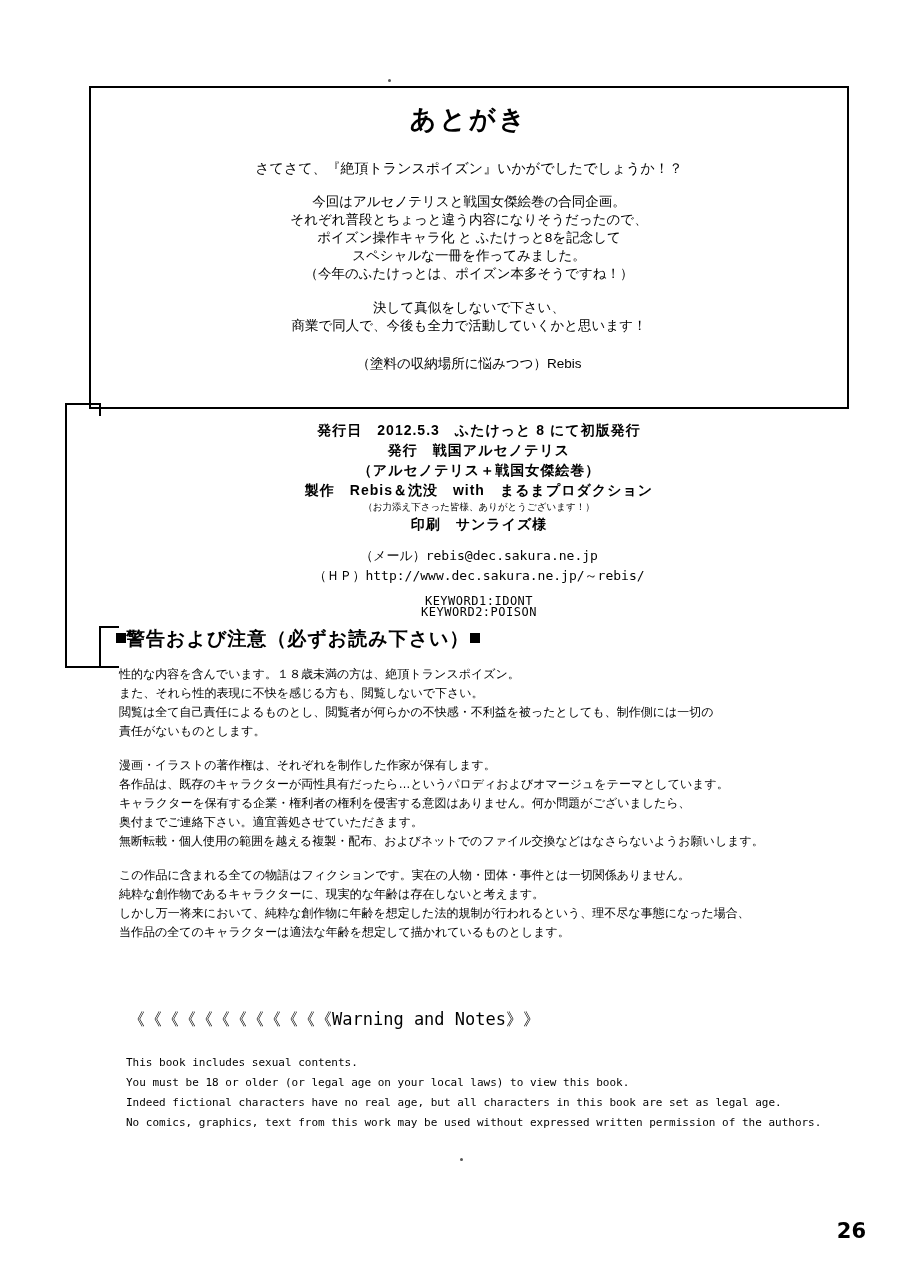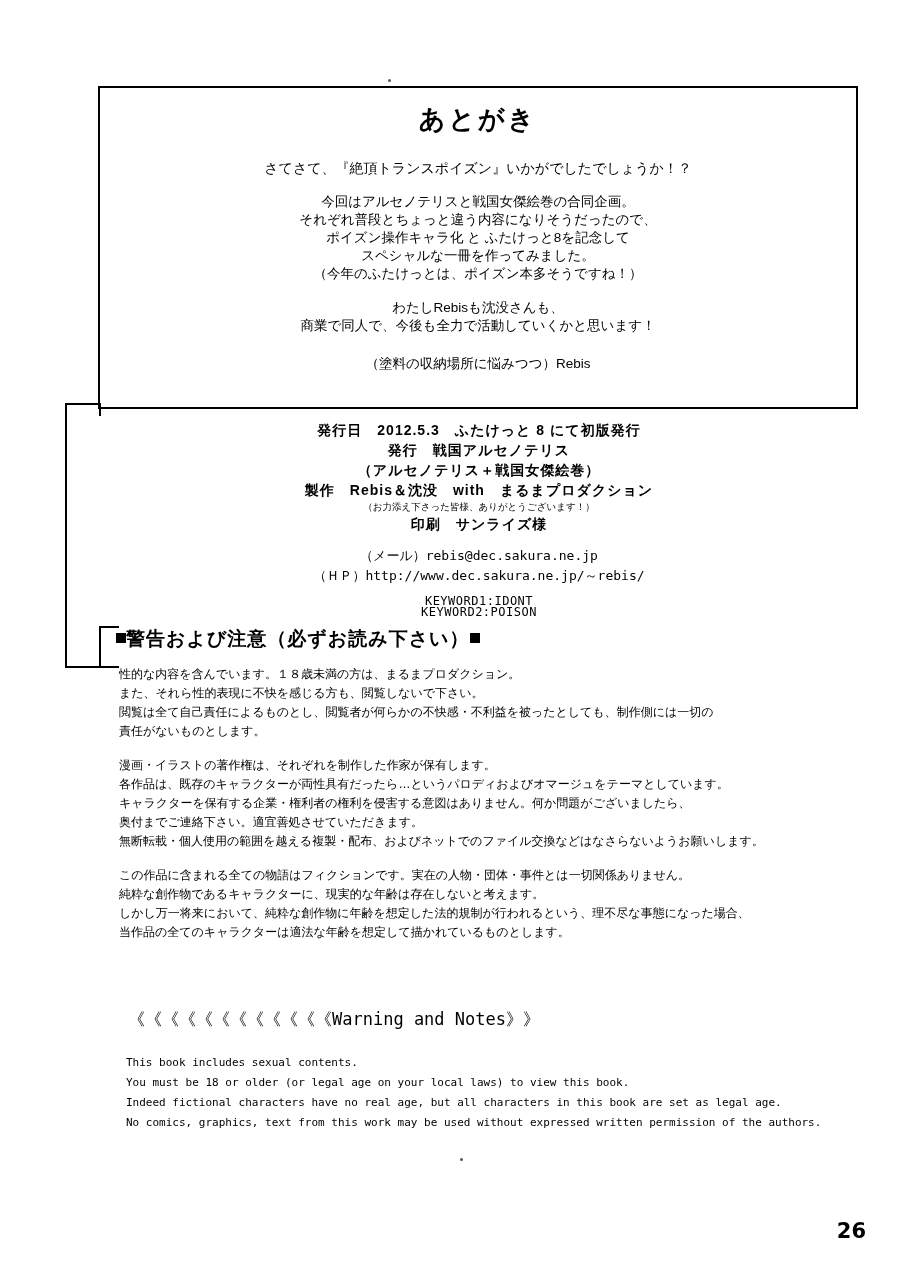--- a/index.html
+++ b/index.html
@@ -12,21 +12,21 @@
     height: 1280px;
     position: relative;
     font-family: "Liberation Sans", sans-serif;
     color: #000000;
     overflow: hidden;
   }
 
   
   #afterword-box {
     position: absolute;
-    left: 98px;
+    left: 89px;
     top: 86px;
     width: 760px;
     height: 323px;
     border: 2px solid #000;
     box-sizing: border-box;
   }
   #afterword-title {
     text-align: center;
     font-size: 26px;
     font-weight: bold;
@@ -167,21 +167,21 @@
 
   <div class="aw-para">
     <div>今回はアルセノテリスと戦国女傑絵巻の合同企画。</div>
     <div>それぞれ普段とちょっと違う内容になりそうだったので、</div>
     <div>ポイズン操作キャラ化 と ふたけっと8を記念して</div>
     <div>スペシャルな一冊を作ってみました。</div>
     <div>（今年のふたけっとは、ポイズン本多そうですね！）</div>
   </div>
 
   <div class="aw-para">
-    <div>わたしRebisも沈没さんも、</div>
+    <div>決して真似をしないで下さい、</div>
     <div>商業で同人で、今後も全力で活動していくかと思います！</div>
   </div>
 
   <div class="aw-para" id="aw-sign">
     <div>（塗料の収納場所に悩みつつ）Rebis</div>
   </div>
 </div>
 
 <div class="connector" style="left:65px; top:403px; width:2px; height:265px;"></div>
 <div class="connector" style="left:65px; top:403px; width:36px; height:2px;"></div>
@@ -207,21 +207,21 @@
   <div class="col-keyword">KEYWORD1:IDONT</div>
   <div class="col-keyword">KEYWORD2:POISON</div>
 </div>
 
 <div id="warning-heading">
   <span class="sq"></span><span>警告および注意（必ずお読み下さい）</span><span class="sq"></span>
 </div>
 
 <div id="warning-body">
   <div class="wb-para">
-    <div class="wb-line">性的な内容を含んでいます。１８歳未満の方は、まるまプロダクション。</div>
+    <div class="wb-line">性的な内容を含んでいます。１８歳未満の方は、絶頂トランスポイズン。</div>
     <div class="wb-line">また、それら性的表現に不快を感じる方も、閲覧しないで下さい。</div>
     <div class="wb-line">閲覧は全て自己責任によるものとし、閲覧者が何らかの不快感・不利益を被ったとしても、制作側には一切の</div>
     <div class="wb-line">責任がないものとします。</div>
   </div>
   <div class="wb-para">
     <div class="wb-line">漫画・イラストの著作権は、それぞれを制作した作家が保有します。</div>
     <div class="wb-line">各作品は、既存のキャラクターが両性具有だったら…というパロディおよびオマージュをテーマとしています。</div>
     <div class="wb-line">キャラクターを保有する企業・権利者の権利を侵害する意図はありません。何か問題がございましたら、</div>
     <div class="wb-line">奥付までご連絡下さい。適宜善処させていただきます。</div>
     <div class="wb-line">無断転載・個人使用の範囲を越える複製・配布、およびネットでのファイル交換などはなさらないようお願いします。</div>

